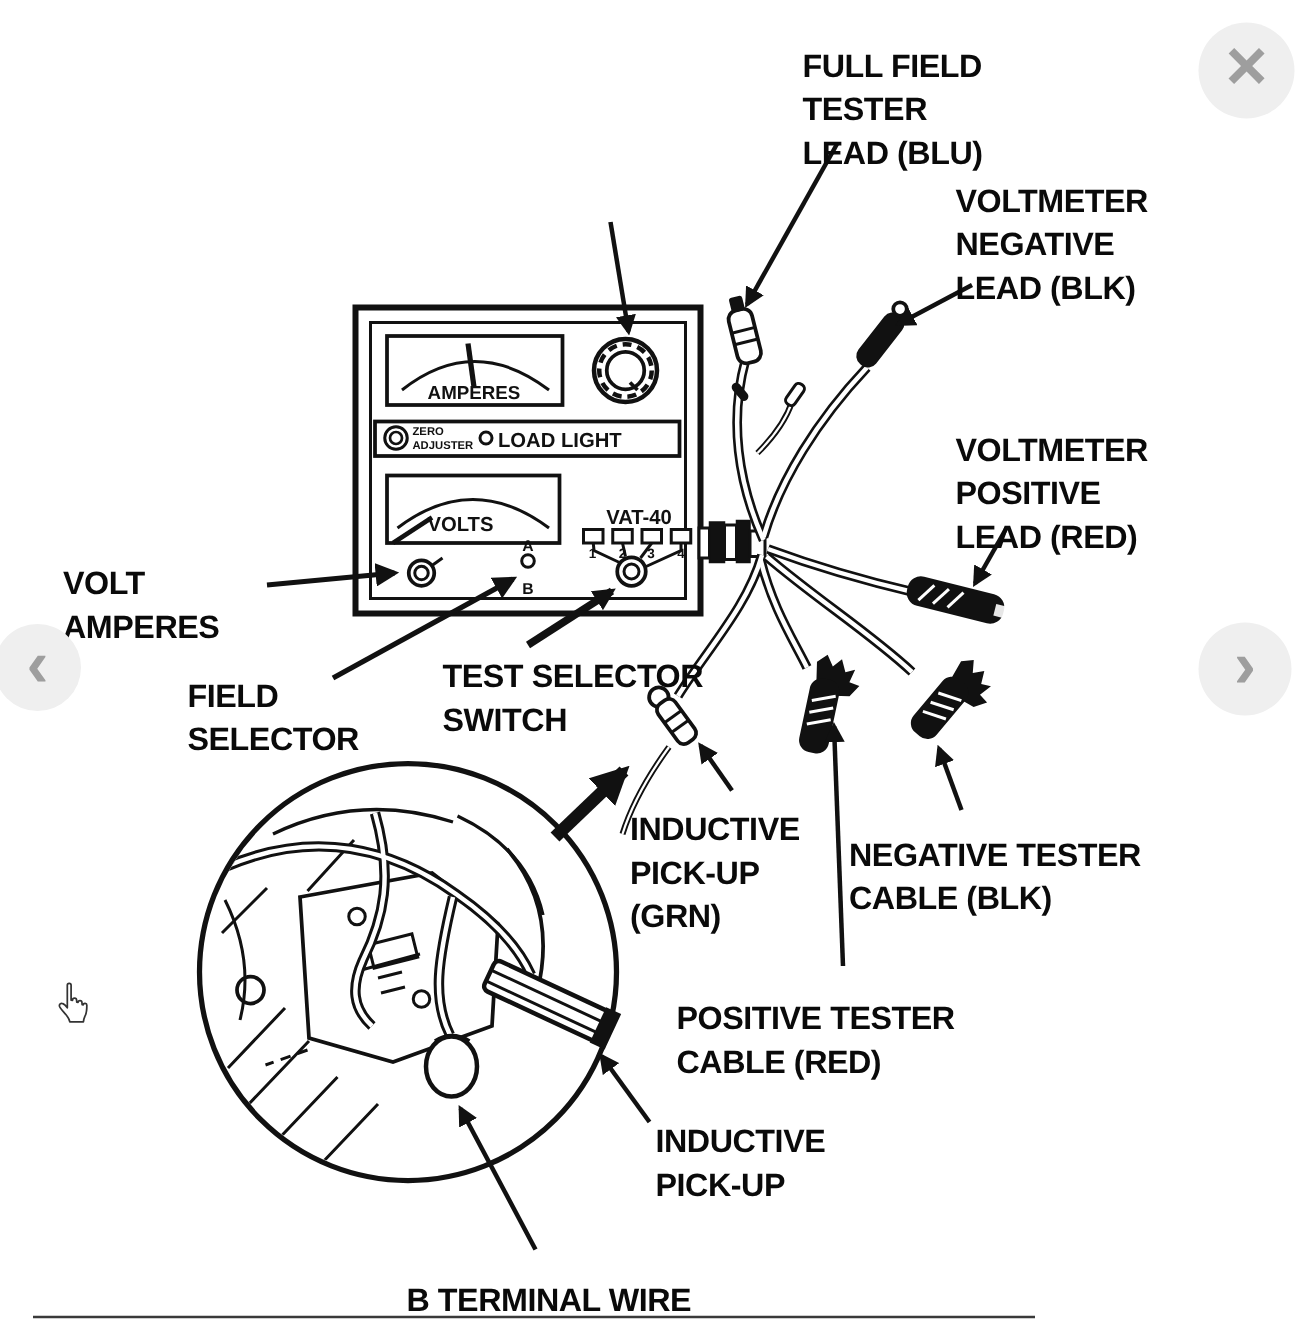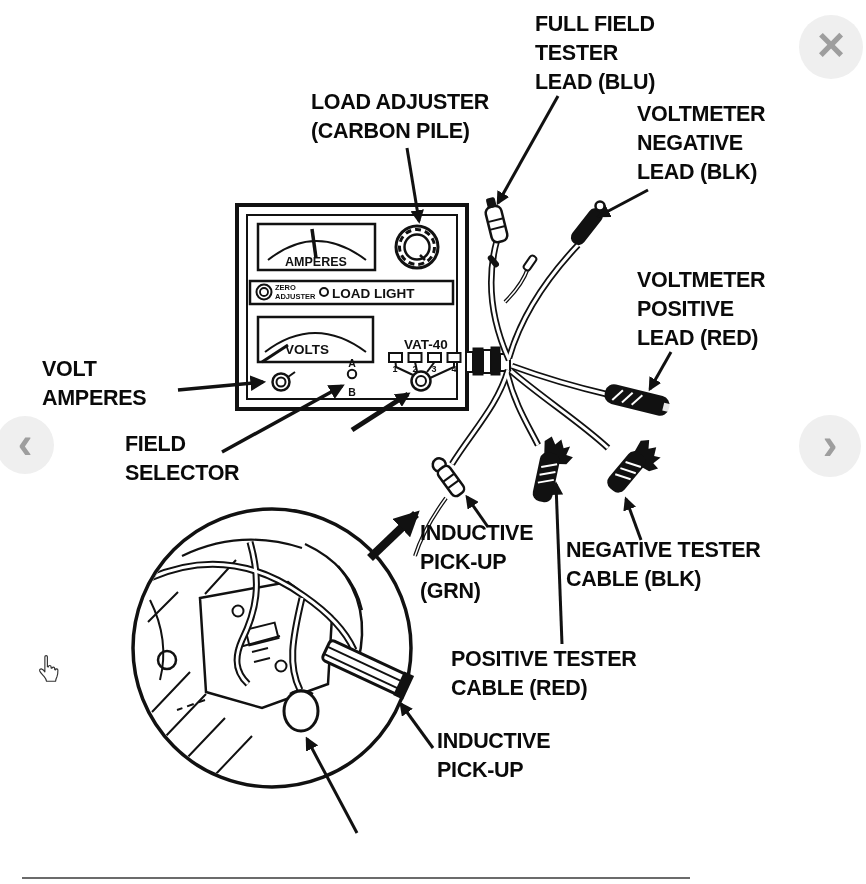--- a/index.html
+++ b/index.html
@@ -1,20 +1,20 @@
 <!DOCTYPE html>
 <html><head>
 <meta charset="utf-8">
 <style>
   html,body{margin:0;padding:0;background:#fff;}
   .stage{position:relative;width:866px;height:884px;background:#ffffff;overflow:hidden;
          font-family:"Liberation Sans",sans-serif;}
   .art{position:absolute;left:0;top:0;}
   .lbl{position:absolute;font-weight:bold;font-size:21.5px;line-height:29px;color:#0a0a0a;
-       white-space:pre-line;letter-spacing:-0.3px;}
+       white-space:pre-line;letter-spacing:-0.3px;margin-top:20px;}
   .navbtn{position:absolute;border-radius:50%;background:#efefef;border:none;padding:0;
           display:flex;align-items:center;justify-content:center;color:#9e9e9e;cursor:pointer;}
   .navbtn span{font-weight:bold;line-height:1;transform:translateY(-2px);}
   #btn-close{left:799px;top:15px;width:64px;height:64px;}
   #btn-close span{font-size:48px;}
   #btn-prev{left:-4px;top:416px;width:58px;height:58px;}
   #btn-prev span{font-size:44px;}
   #btn-next{left:799px;top:415px;width:62px;height:62px;}
   #btn-next span{font-size:44px;}
   svg text{font-family:"Liberation Sans",sans-serif;font-weight:bold;fill:#111;}
@@ -232,41 +232,42 @@
     <line x1="22" y1="878" x2="690" y2="878" stroke="#3a3a3a" stroke-width="1.6"></line>
 
     <g transform="translate(37,650) scale(1.05)">
       <path d="M7.5,6.5 c0,-1.6 2.4,-1.6 2.4,0 l0,9.5 0.9,0.1 c0,-1.8 2.6,-1.8 2.6,0 l0.1,1.2 0.8,0.1 c0.1,-1.6 2.5,-1.5 2.5,0.1 l0.1,1.3 0.7,0.1 c0.2,-1.3 2.3,-1.2 2.3,0.3 c0,2.6 -0.1,4.6 -0.9,6.3 c-0.7,1.4 -1.2,2.6 -1.3,4.3 l-8.6,0 c-0.3,-1.7 -1.1,-3 -2.4,-4.6 c-1.3,-1.6 -3.4,-3.5 -4.1,-5.2 c-0.5,-1.3 0.8,-2.4 2.1,-1.8 c1,0.4 1.9,1.4 2.8,2.6 z" fill="#fff" stroke="#333" stroke-width="1.1" stroke-linejoin="round"></path>
     </g>
   </svg>
 
   <div class="lbl" style="left:535px;top:10px;">FULL FIELD
 TESTER
 LEAD (BLU)</div>
-  <div class="lbl" style="left:311px;top:88px;">LOAD ADJUSTER
-(CARBON PILE)</div>
   <div class="lbl" style="left:637px;top:100px;">VOLTMETER
 NEGATIVE
 LEAD (BLK)</div>
   <div class="lbl" style="left:637px;top:266px;">VOLTMETER
 POSITIVE
 LEAD (RED)</div>
   <div class="lbl" style="left:42px;top:355px;">VOLT
 AMPERES</div>
   <div class="lbl" style="left:125px;top:430px;">FIELD
 SELECTOR</div>
+  <div class="lbl" style="left:295px;top:417px;">TEST SELECTOR
+SWITCH</div>
   <div class="lbl" style="left:420px;top:519px;">INDUCTIVE
 PICK-UP
 (GRN)</div>
   <div class="lbl" style="left:451px;top:645px;">POSITIVE TESTER
 CABLE (RED)</div>
   <div class="lbl" style="left:566px;top:536px;">NEGATIVE TESTER
 CABLE (BLK)</div>
   <div class="lbl" style="left:437px;top:727px;">INDUCTIVE
 PICK-UP</div>
+  <div class="lbl" style="left:271px;top:833px;">B TERMINAL WIRE</div>
 
   <button class="navbtn" id="btn-close" aria-label="close-x">
     <span>×</span>
   </button>
   <button class="navbtn" id="btn-prev" aria-label="chevron-left">
     <span>‹</span>
   </button>
   <button class="navbtn" id="btn-next" aria-label="chevron-right">
     <span>›</span>
   </button>

